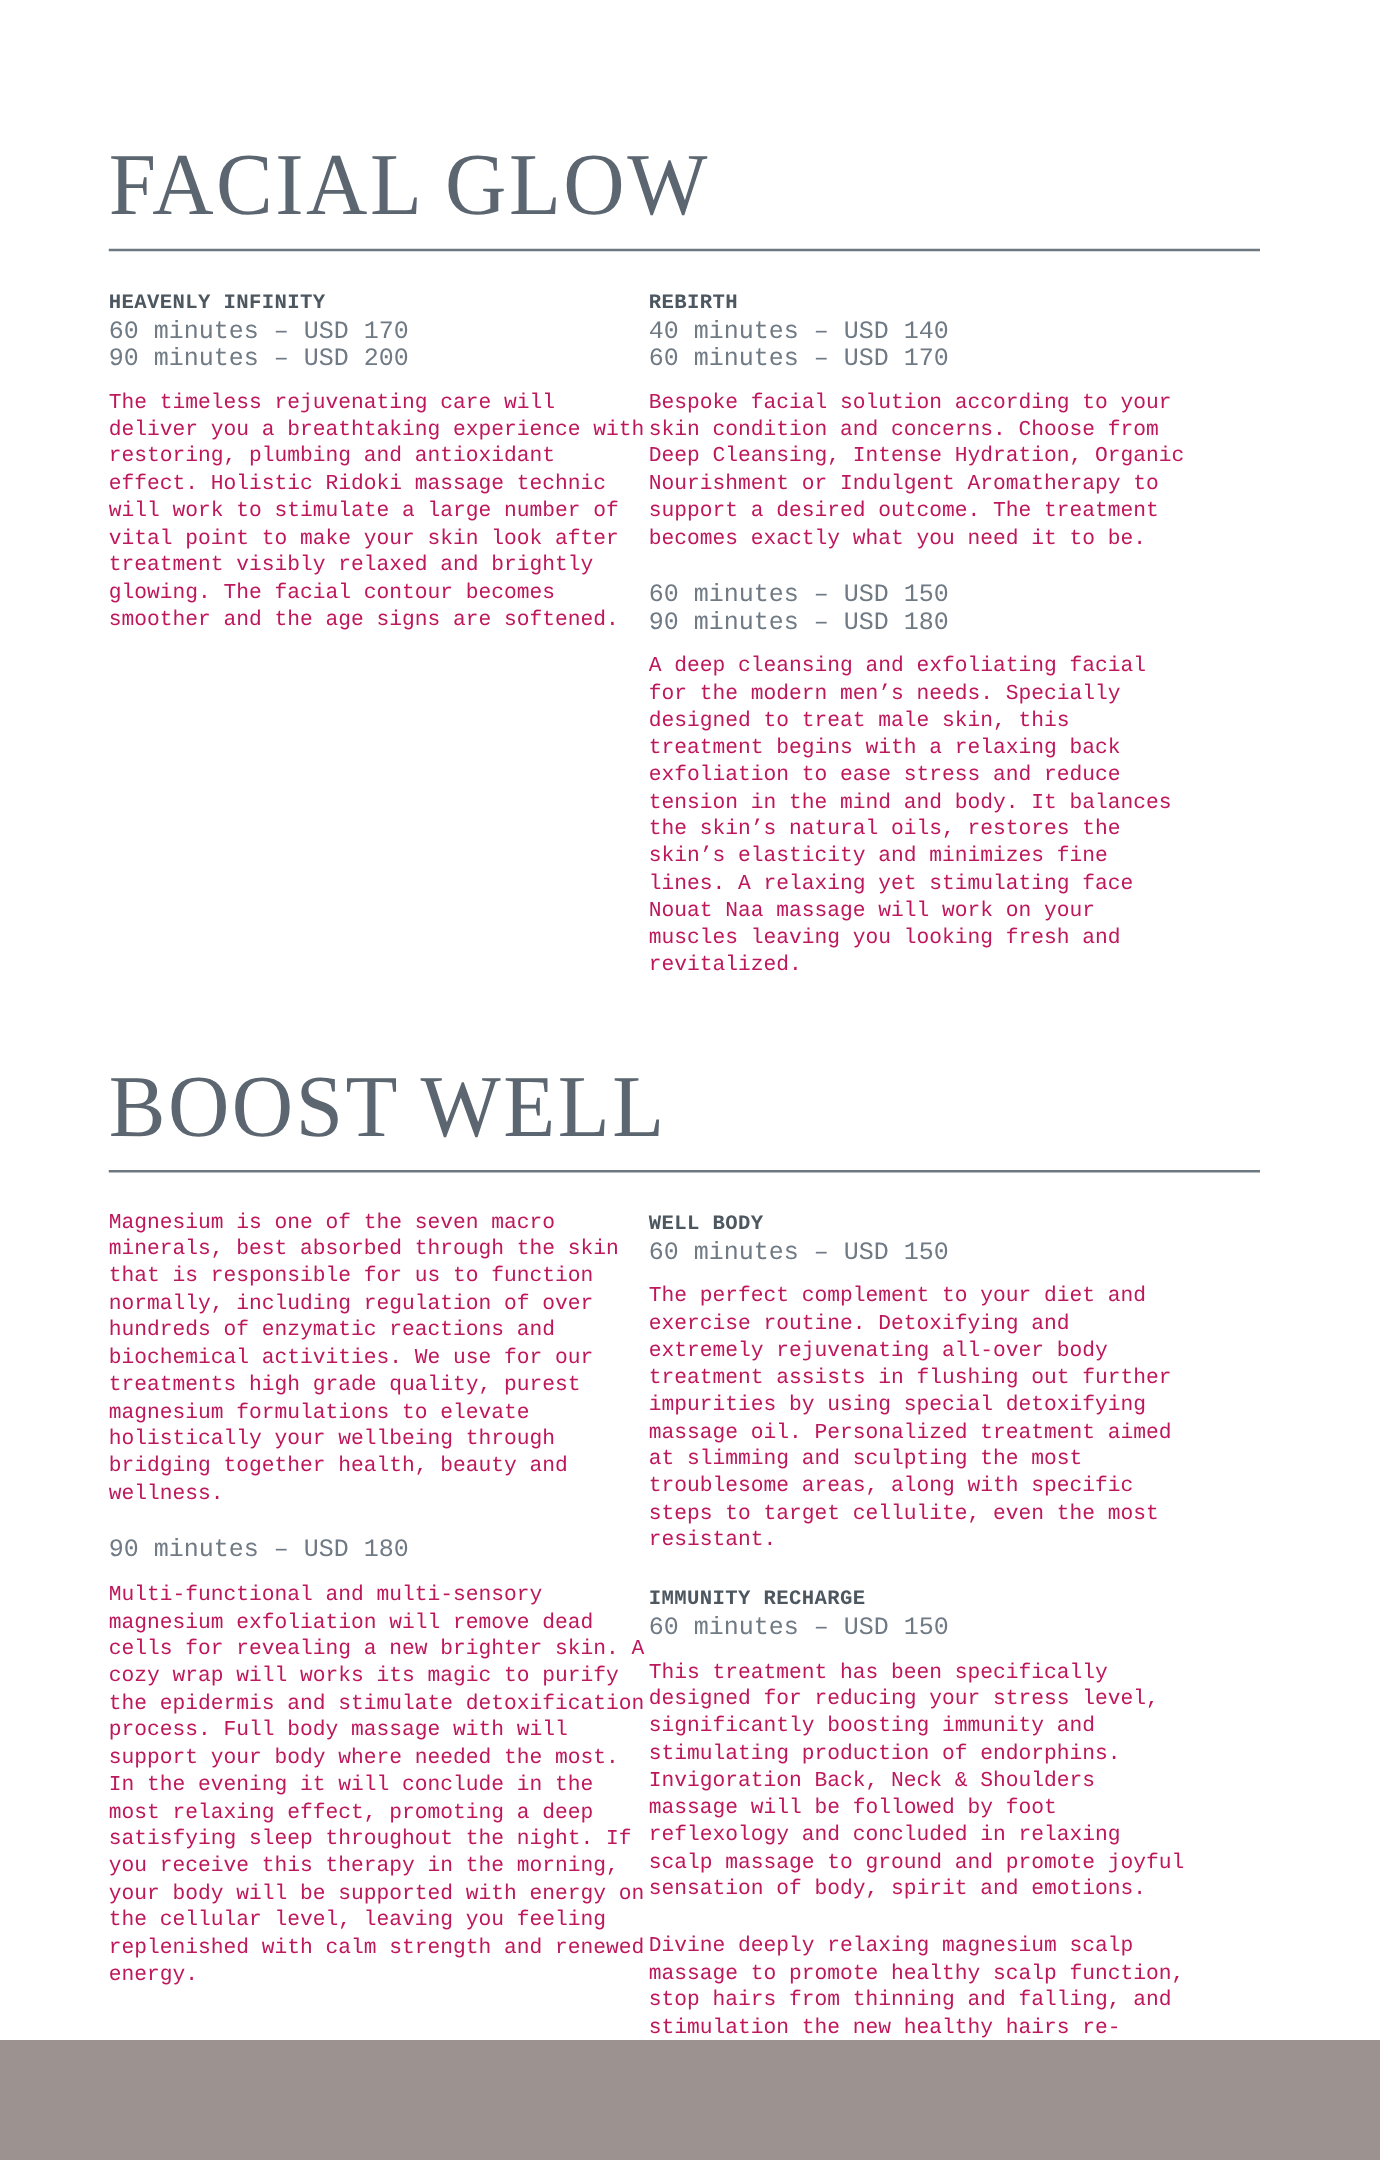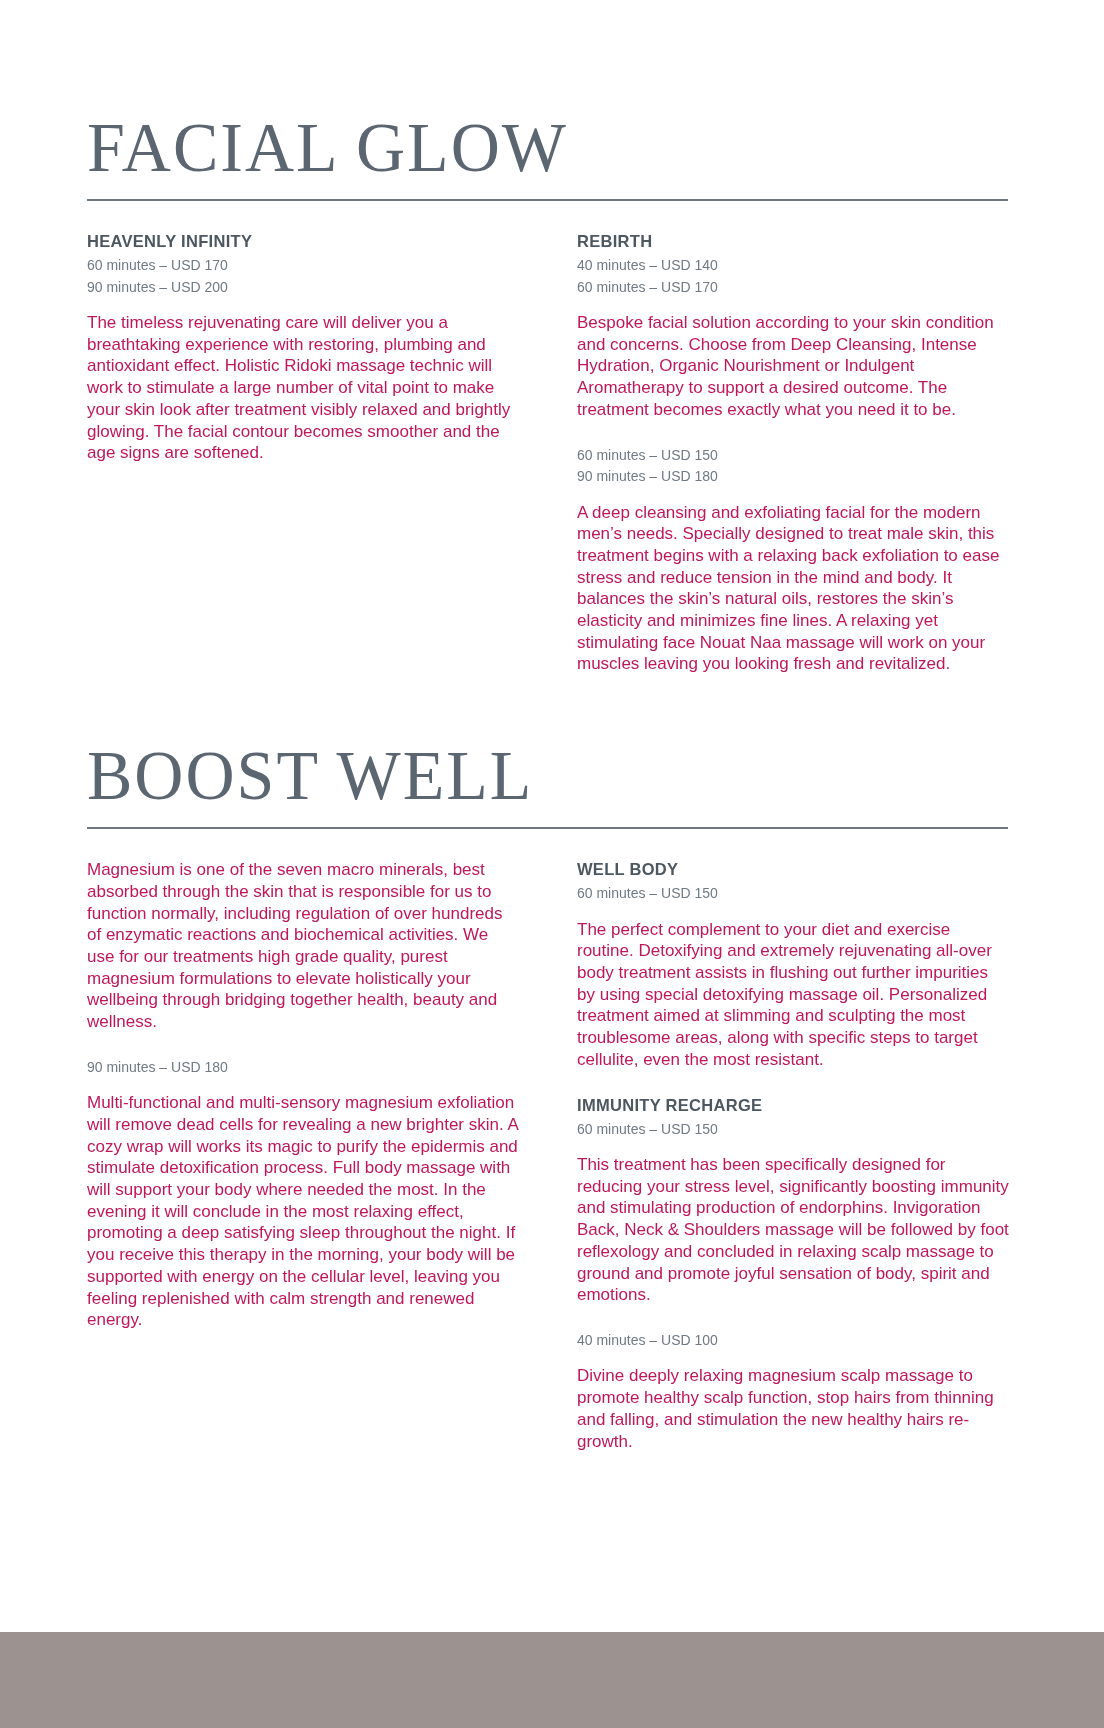--- a/index.html
+++ b/index.html
@@ -26,35 +26,35 @@
     transform-origin: left bottom;
     margin-bottom: 14px;
   }
   .rule {
     border: none;
     border-top: 2px solid #6e7880;
     margin: 0 0 30px 0;
   }
   .columns {
     display: flex;
-    gap: 58px;
+    font-family: Liberation Mono, monospace;
   }
   .col { width: 432px; flex: 0 0 432px; }
   .item + .item { margin-top: 24px; }
   .intro + .item { margin-top: 24px; }
   .item-name {
     font-size: 16.5px;
     font-weight: bold;
     letter-spacing: 0.3px;
     line-height: 21px;
     color: #4d5760;
     margin-bottom: 3px;
   }
   .price-line {
-    font-size: 14px;
+    font-size: 20px;
     line-height: 21.5px;
     color: #6f7a84;
   }
   .desc, .intro {
     font-size: 17px;
     line-height: 21.7px;
     color: #be185d;
     margin-top: 14px;
   }
   .intro { margin-top: 0; }
@@ -116,21 +116,20 @@
           <h3 class="item-name">WELL BODY</h3>
           <div class="price-line">60 minutes – USD 150</div>
           <p class="desc">The perfect complement to your diet and exercise routine. Detoxifying and extremely rejuvenating all-over body treatment assists in flushing out further impurities by using special detoxifying massage oil. Personalized treatment aimed at slimming and sculpting the most troublesome areas, along with specific steps to target cellulite, even the most resistant.</p>
         </article>
         <article class="item">
           <h3 class="item-name">IMMUNITY RECHARGE</h3>
           <div class="price-line">60 minutes – USD 150</div>
           <p class="desc">This treatment has been specifically designed for reducing your stress level, significantly boosting immunity and stimulating production of endorphins. Invigoration Back, Neck &amp; Shoulders massage will be followed by foot reflexology and concluded in relaxing scalp massage to ground and promote joyful sensation of body, spirit and emotions.</p>
         </article>
         <article class="item">
-          <div class="price-line">40 minutes – USD 100</div>
           <p class="desc">Divine deeply relaxing magnesium scalp massage to promote healthy scalp function, stop hairs from thinning and falling, and stimulation the new healthy hairs re-growth.</p>
         </article>
       </div>
     </div>
   </section>
 
 </div>
 
 <div class="footer-bar"></div>
 

